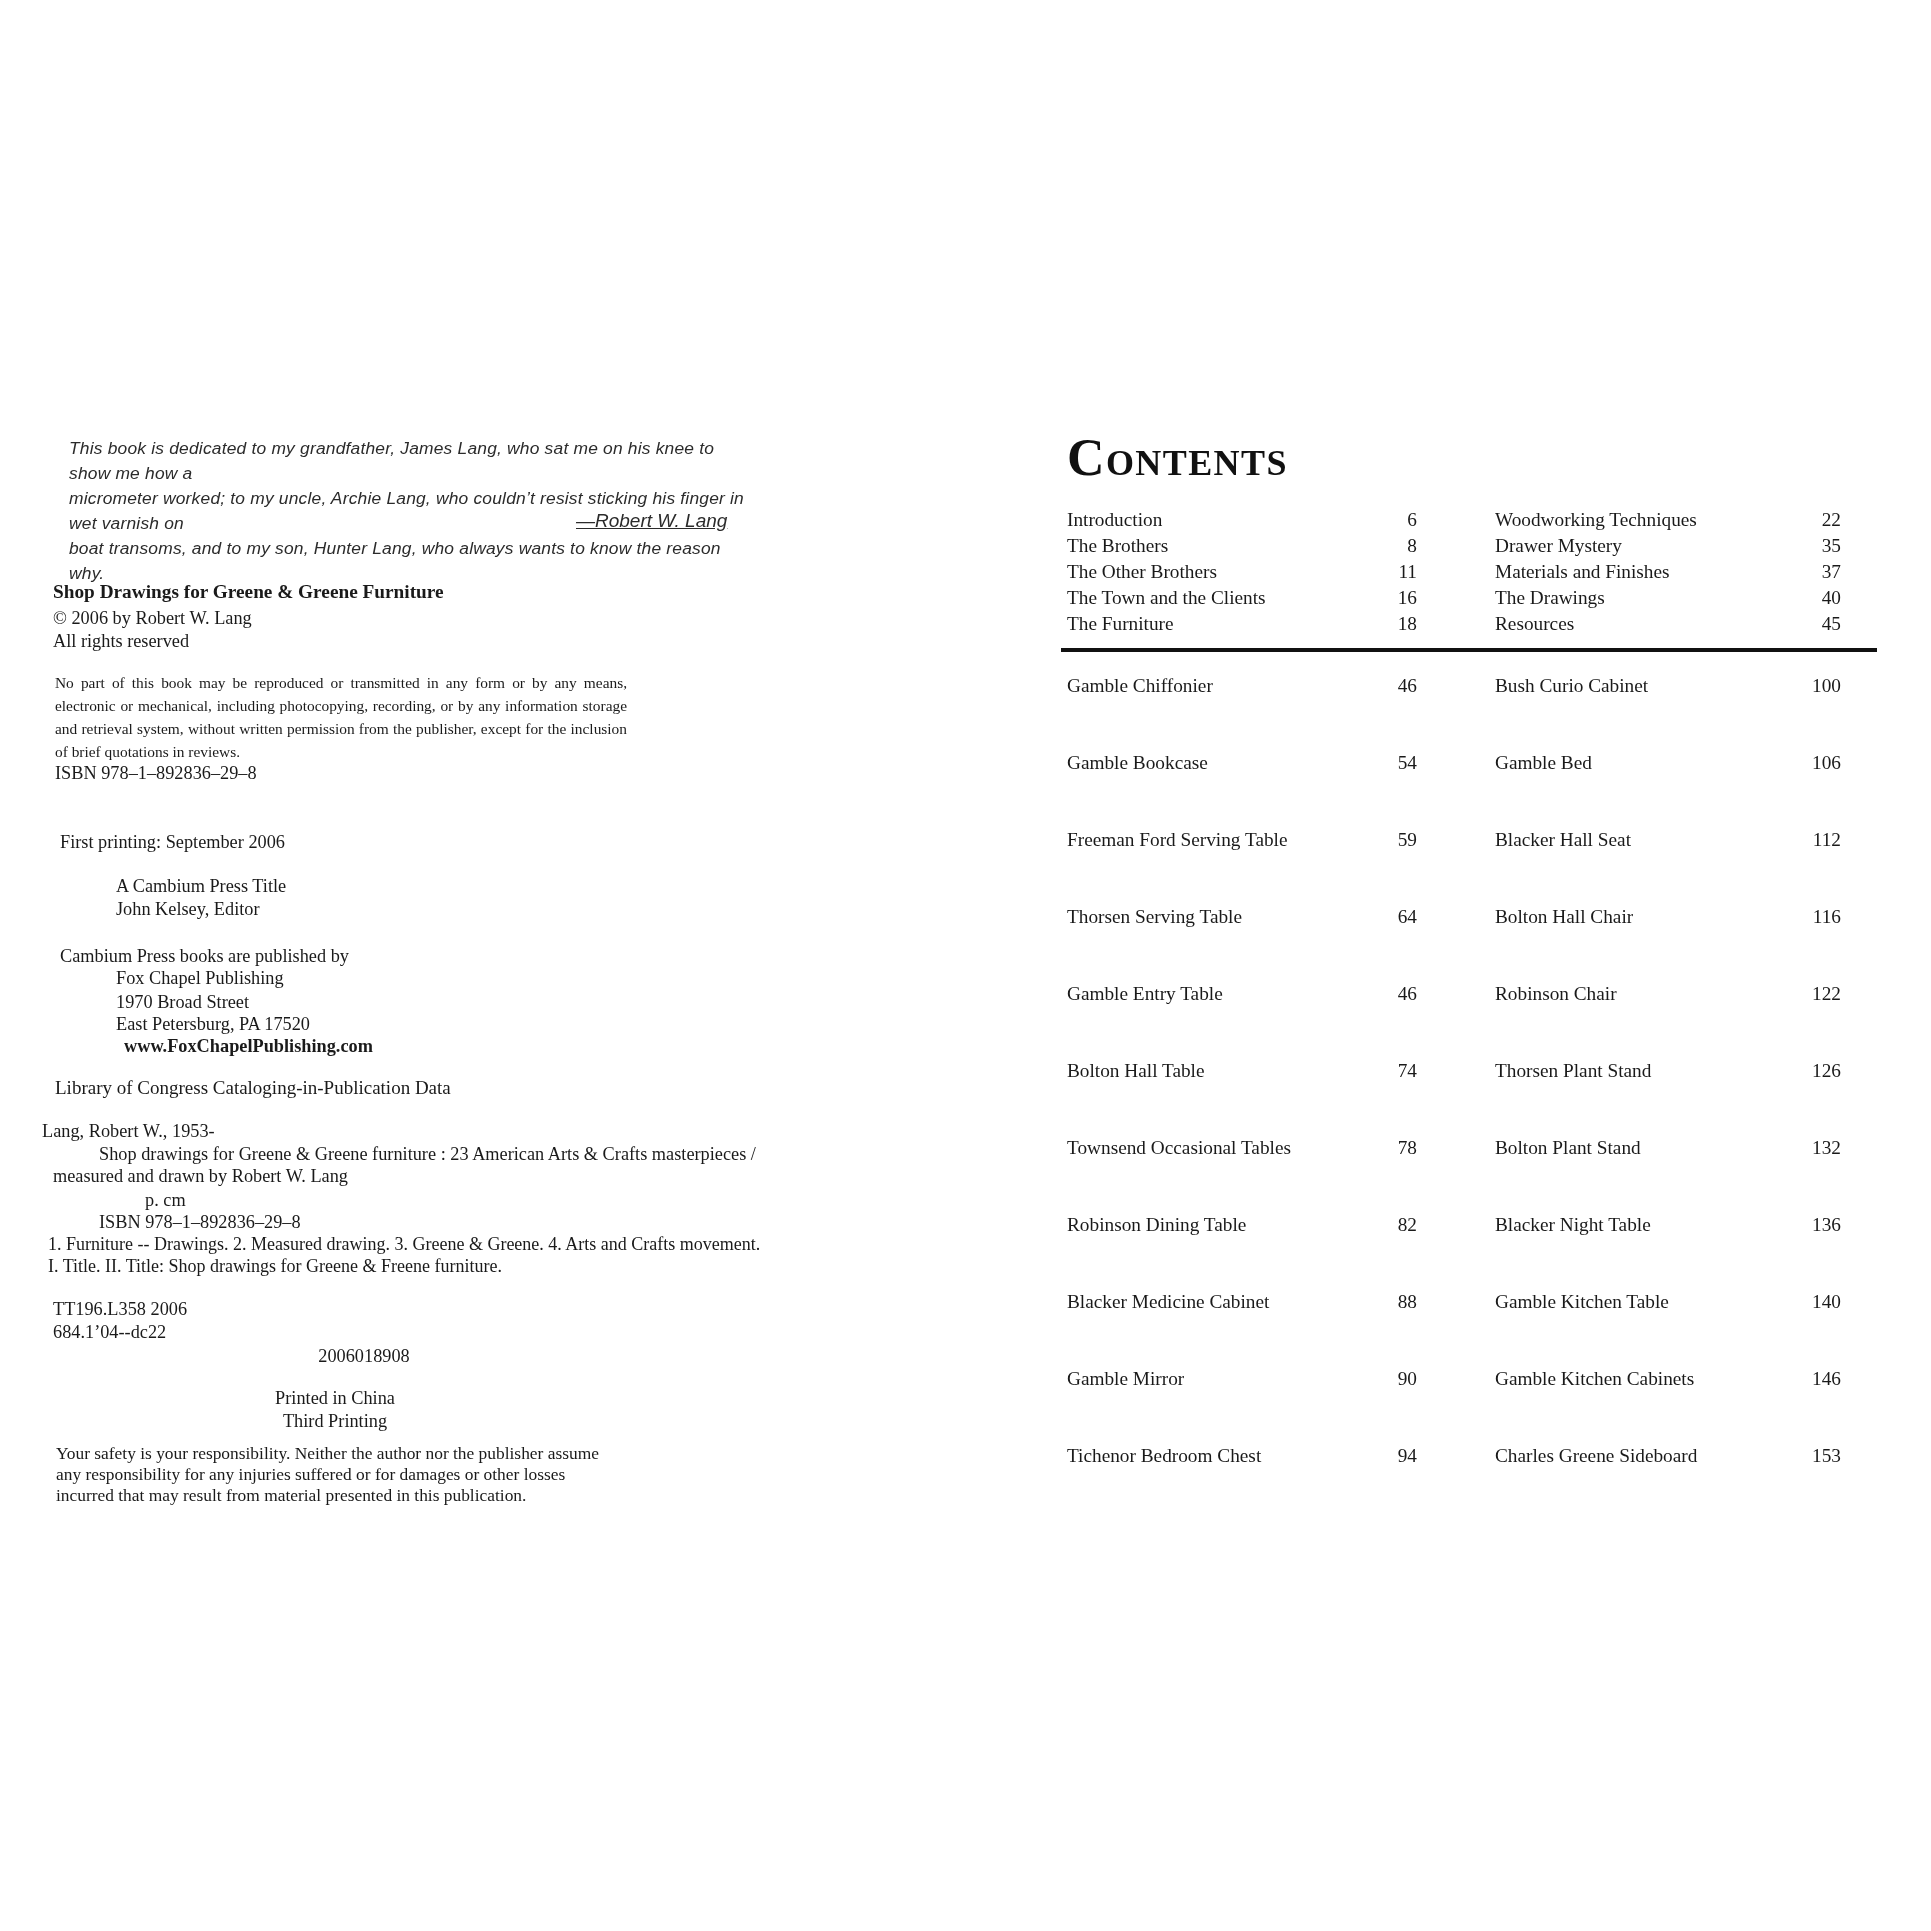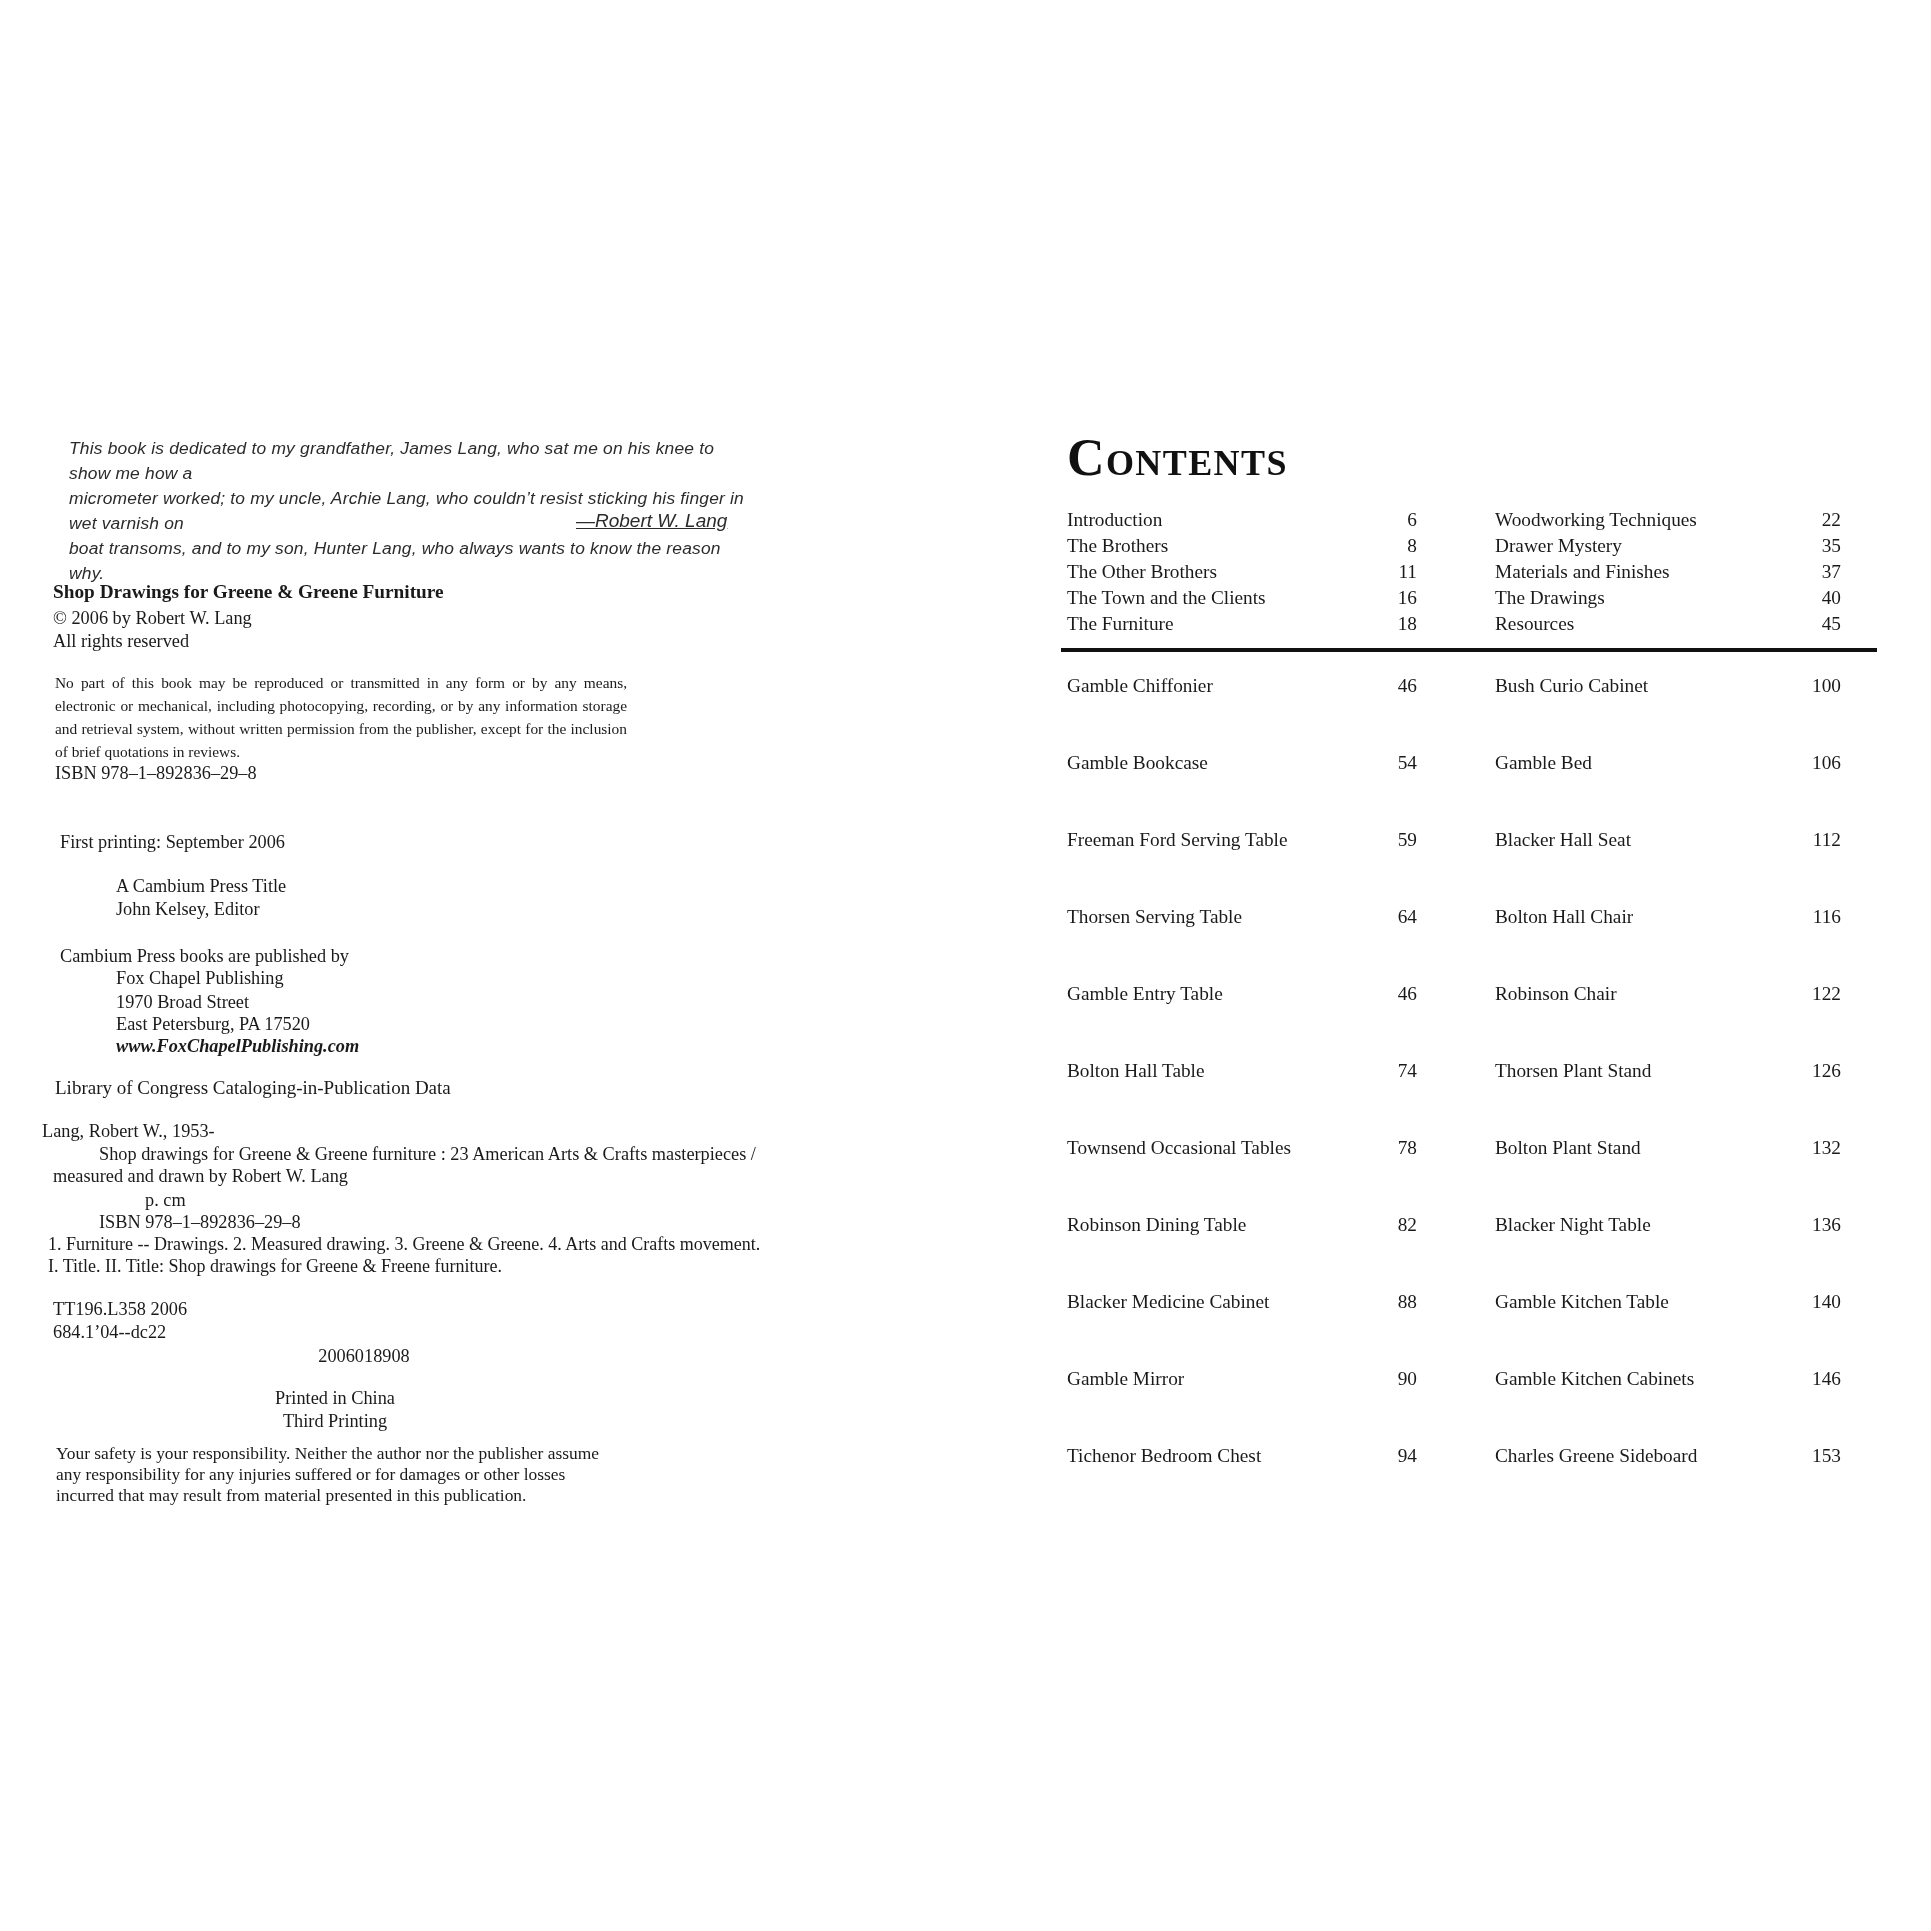--- a/index.html
+++ b/index.html
@@ -37,21 +37,21 @@
     text-align:justify;
   }
   .isbn-line{left:55px; top:762px;}
   .first-printing{left:60px; top:831px;}
   .imprint1{left:116px; top:875px;}
   .imprint2{left:116px; top:898px;}
   .pub-intro{left:60px; top:945px;}
   .pub-name{left:116px; top:967px;}
   .pub-street{left:116px; top:991px;}
   .pub-city{left:116px; top:1013px;}
-  .pub-web{left:116px; top:1035px; font-weight:bold;font-style:italic;}
+  .pub-web{left:124px; top:1035px; font-weight:bold;}
   .loc-heading{left:55px; top:1077px; font-size:19px;}
   .loc-author{left:42px; top:1120px;}
   .loc-title{left:99px; top:1143px;}
   .loc-measured{left:53px; top:1165px;}
   .loc-pcm{left:145px; top:1189px;}
   .loc-isbn{left:99px; top:1211px;}
   .loc-subjects{left:48px; top:1234px; white-space:nowrap; font-size:18px;}
   .loc-titles{left:48px; top:1256px; font-size:18px;}
   .call-number{left:53px; top:1298px;}
   .dewey{left:53px; top:1321px;}

